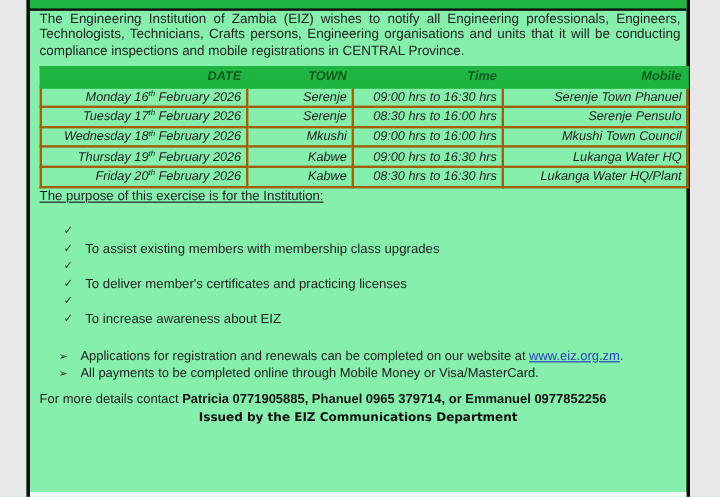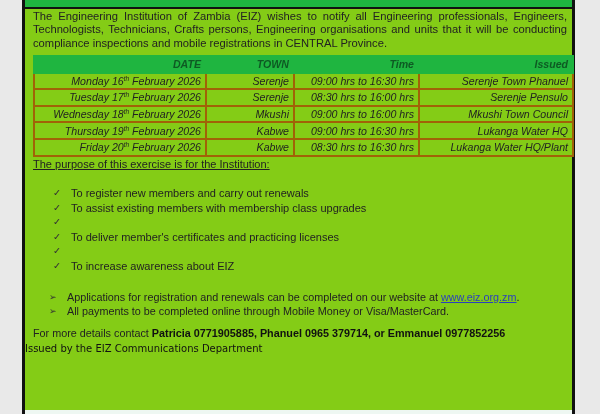--- a/index.html
+++ b/index.html
@@ -4,21 +4,21 @@
 <style>
   html, body { margin: 0; padding: 0; }
   body {
     width: 600px; height: 414px; overflow: hidden; position: relative;
     background: #e9e9e9;
     font-family: "Liberation Sans", sans-serif;
     color: #222;
   }
   .page {
     position: absolute; left: 22px; top: 0; width: 553px; height: 414px;
-    background: #84cc16;
+    background: #86efac;
     border-left: 3px solid #111;
     border-right: 3px solid #111;
     box-sizing: border-box;
   }
   .top-bar {
     position: absolute; left: 0; top: 0; width: 100%; height: 7px;
     background: #1fb540; border-bottom: 2px solid #111;
   }
   .bottom-tint {
     position: absolute; left: 0; bottom: 0; width: 100%; height: 4px;
@@ -58,22 +58,22 @@
   }
   ul.arrows li { display: flex; }
   ul.arrows .mark { width: 22px; font-size: 9px; color: #333; padding-left: 4px; box-sizing: border-box; }
   a.site { color: #2a3fbf; text-decoration: underline; }
   .contact {
     position: absolute; left: 8px; top: 327px; font-size: 10.8px; margin: 0;
     white-space: nowrap;
   }
   .contact b { font-weight: bold; color: #111; text-align: center; }
   .issued {
-    position: absolute; left: 0; top: 343px; width: 100%; text-align: left;
-    font-size: 10.8px; font-weight: normal; color: #111; margin: 0;
+    position: absolute; left: 0; top: 343px; width: 100%; text-align: center;
+    font-size: 10.8px; font-weight: bold; color: #111; margin: 0;
     font-family: "DejaVu Sans", sans-serif; font-size: 10px;
   }
 </style>
 </head>
 <body>
 
 <div class="page">
   <div class="top-bar"></div>
 
   <p class="intro">The Engineering Institution of Zambia (EIZ) wishes to notify all Engineering professionals, Engineers, Technologists, Technicians, Crafts persons, Engineering organisations and units that it will be conducting compliance inspections and mobile registrations in CENTRAL Province.</p>
@@ -83,21 +83,21 @@
       <col style="width:172px">
         <col style="width:88px">
         <col style="width:125px">
         <col>
     </colgroup>
     <thead>
       <tr>
         <th>DATE</th>
         <th>TOWN</th>
         <th>Time</th>
-        <th>Issued</th>
+        <th>Mobile</th>
       </tr>
     </thead>
     <tbody>
       <tr>
         <td><span>Monday 16</span><sup>th</sup><span> February 2026</span></td>
         <td>Serenje</td>
         <td>09:00 hrs to 16:30 hrs</td>
         <td>Serenje Town Phanuel</td>
       </tr>
       <tr>
@@ -125,21 +125,20 @@
         <td>Lukanga Water HQ/Plant</td>
       </tr>
     </tbody>
   </table>
 
   <p class="purpose">The purpose of this exercise is for the Institution:</p>
 
   <ul class="checks">
     <li>
         <span class="mark">✓</span>
-        <span>To register new members and carry out renewals</span>
       </li>
     <li>
         <span class="mark">✓</span>
         <span>To assist existing members with membership class upgrades</span>
       </li>
     <li>
         <span class="mark">✓</span>
       </li>
     <li>
         <span class="mark">✓</span>

